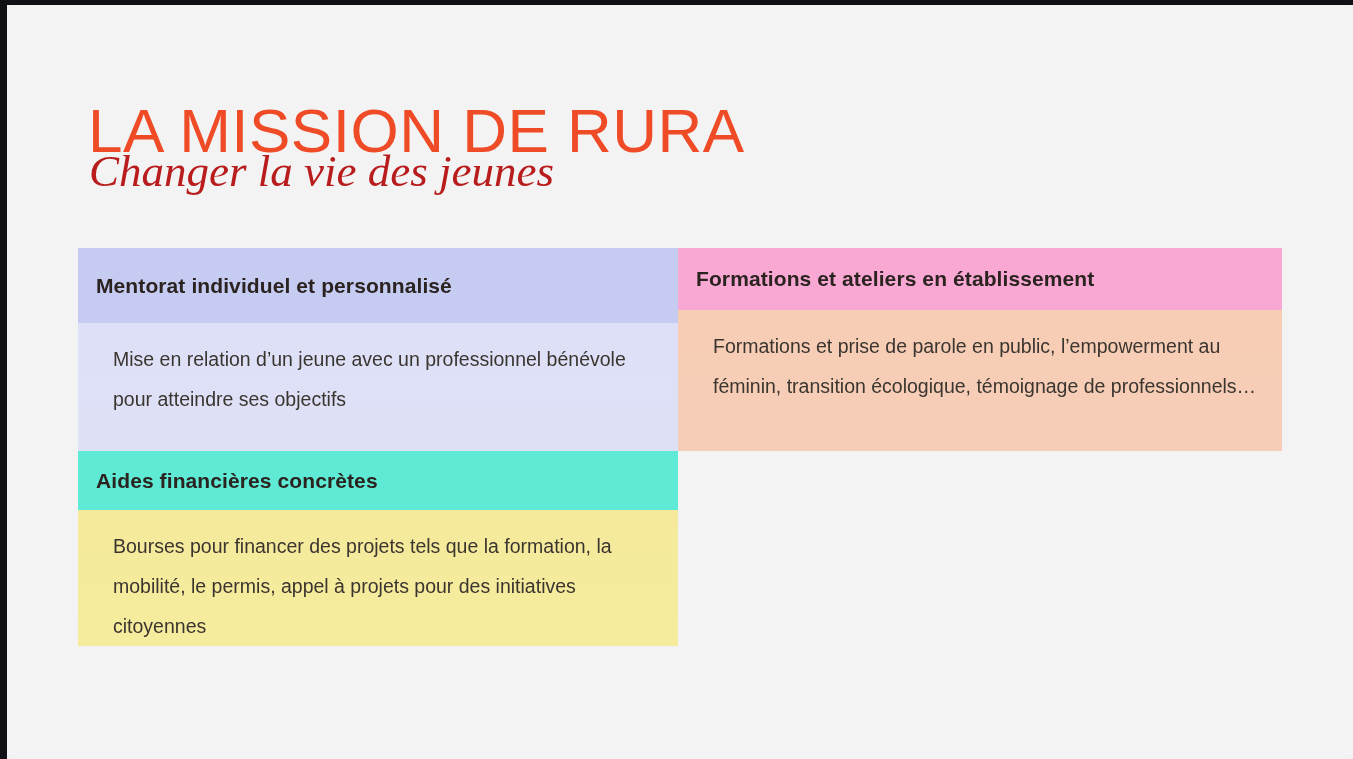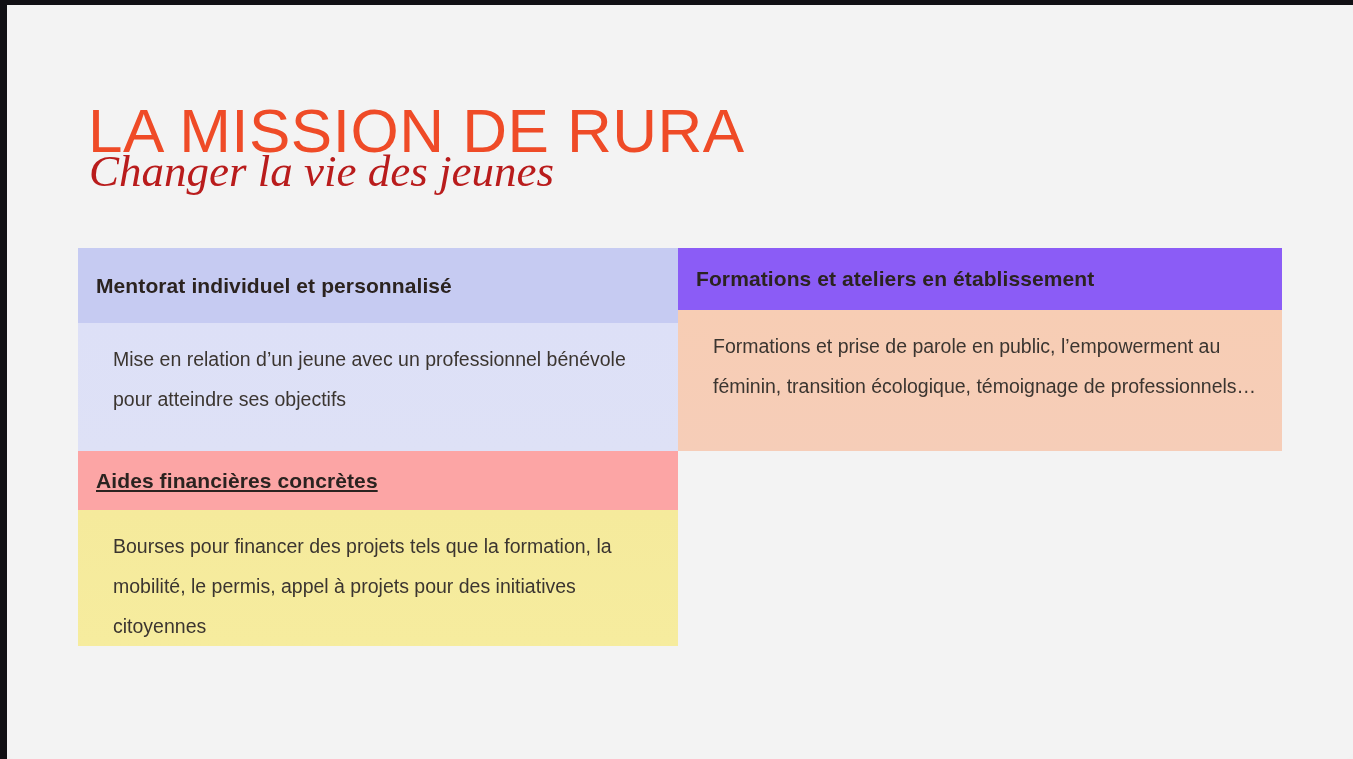--- a/index.html
+++ b/index.html
@@ -117,25 +117,25 @@
 
   
   .p-tl .panel-head { height: 75px; background: #c6cbf2; }
   .p-tl .panel-body { background: linear-gradient(180deg, #dde0f7 0%, #dee1f6 100%); }
 
   
   .p-tr .panel-head { height: 75px; background: #f6c0aa; }
   .p-tr .panel-body { background: linear-gradient(180deg, #f8ded4 0%, #f9e0d6 100%); }
 
   
-  .p-bl .panel-head { height: 62px; background: #8b5cf6; }
+  .p-bl .panel-head { height: 62px; background: #f9a8d4; }
   .p-bl .panel-body { background: linear-gradient(180deg, #f7cdb4 0%, #f6cdb8 100%); }
 
   
-  .p-br .panel-head { height: 62px; background: #fca5a5; text-decoration: underline; }
+  .p-br .panel-head { height: 62px; background: #5eead4; }
   .p-br .panel-body { background: linear-gradient(180deg, #f5ea9c 0%, #f6ec9e 100%); }
 </style>
 </head>
 <body>
 
 <div class="bar-top"></div>
 <div class="bar-left"></div>
 
 <div class="slide">
 

